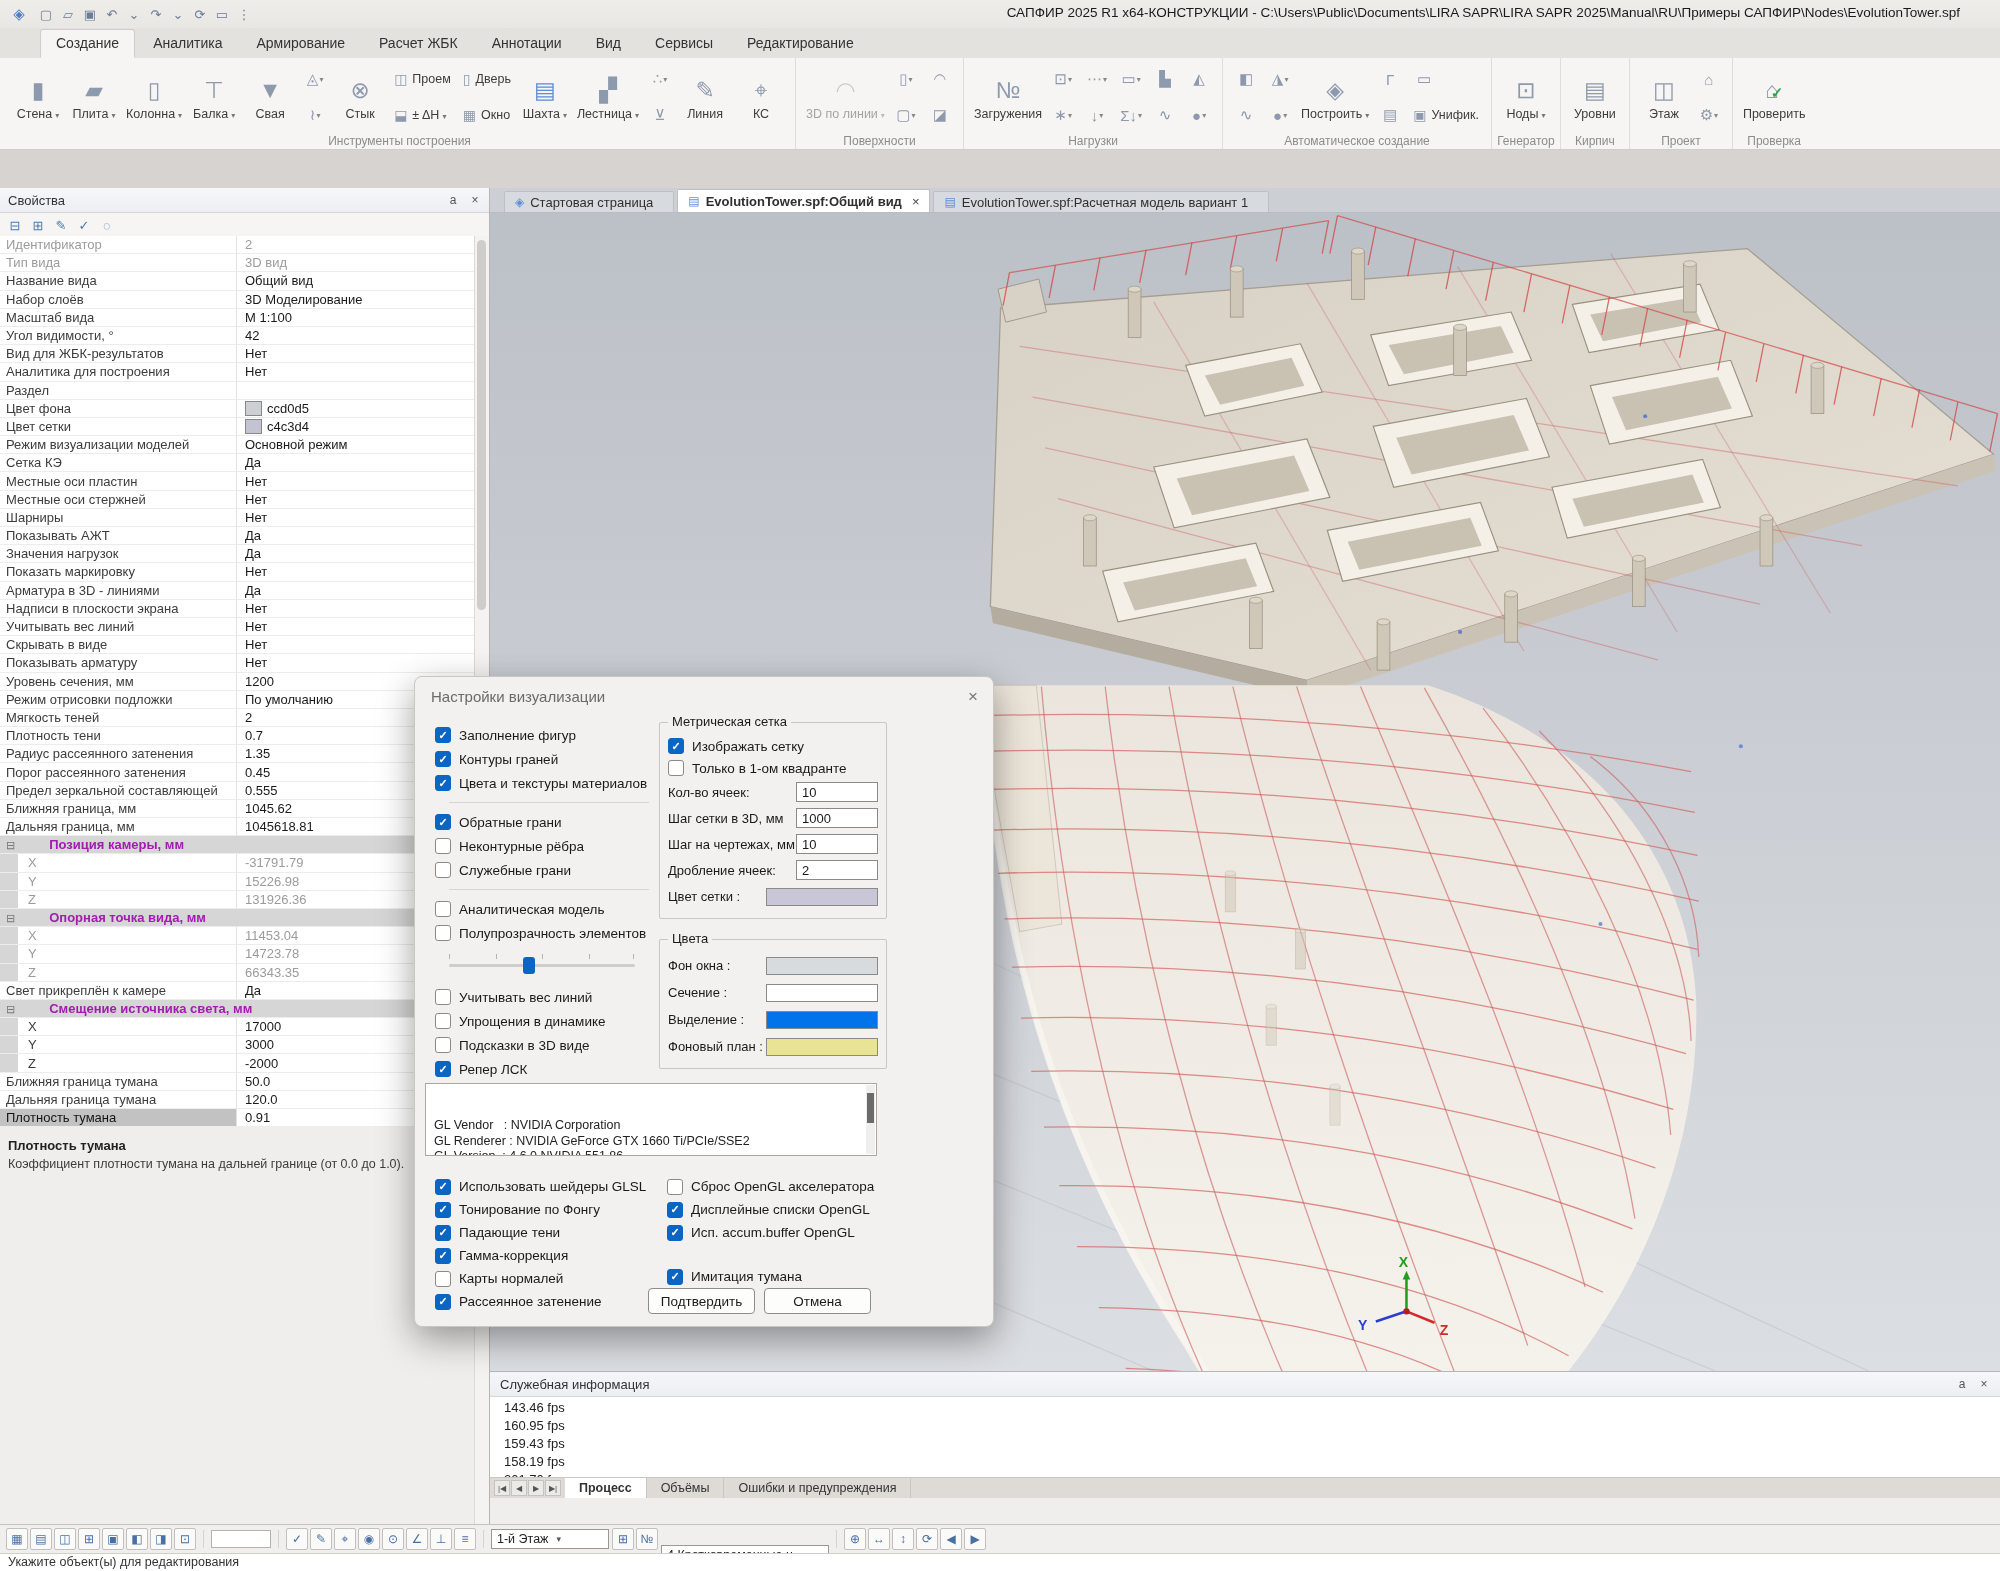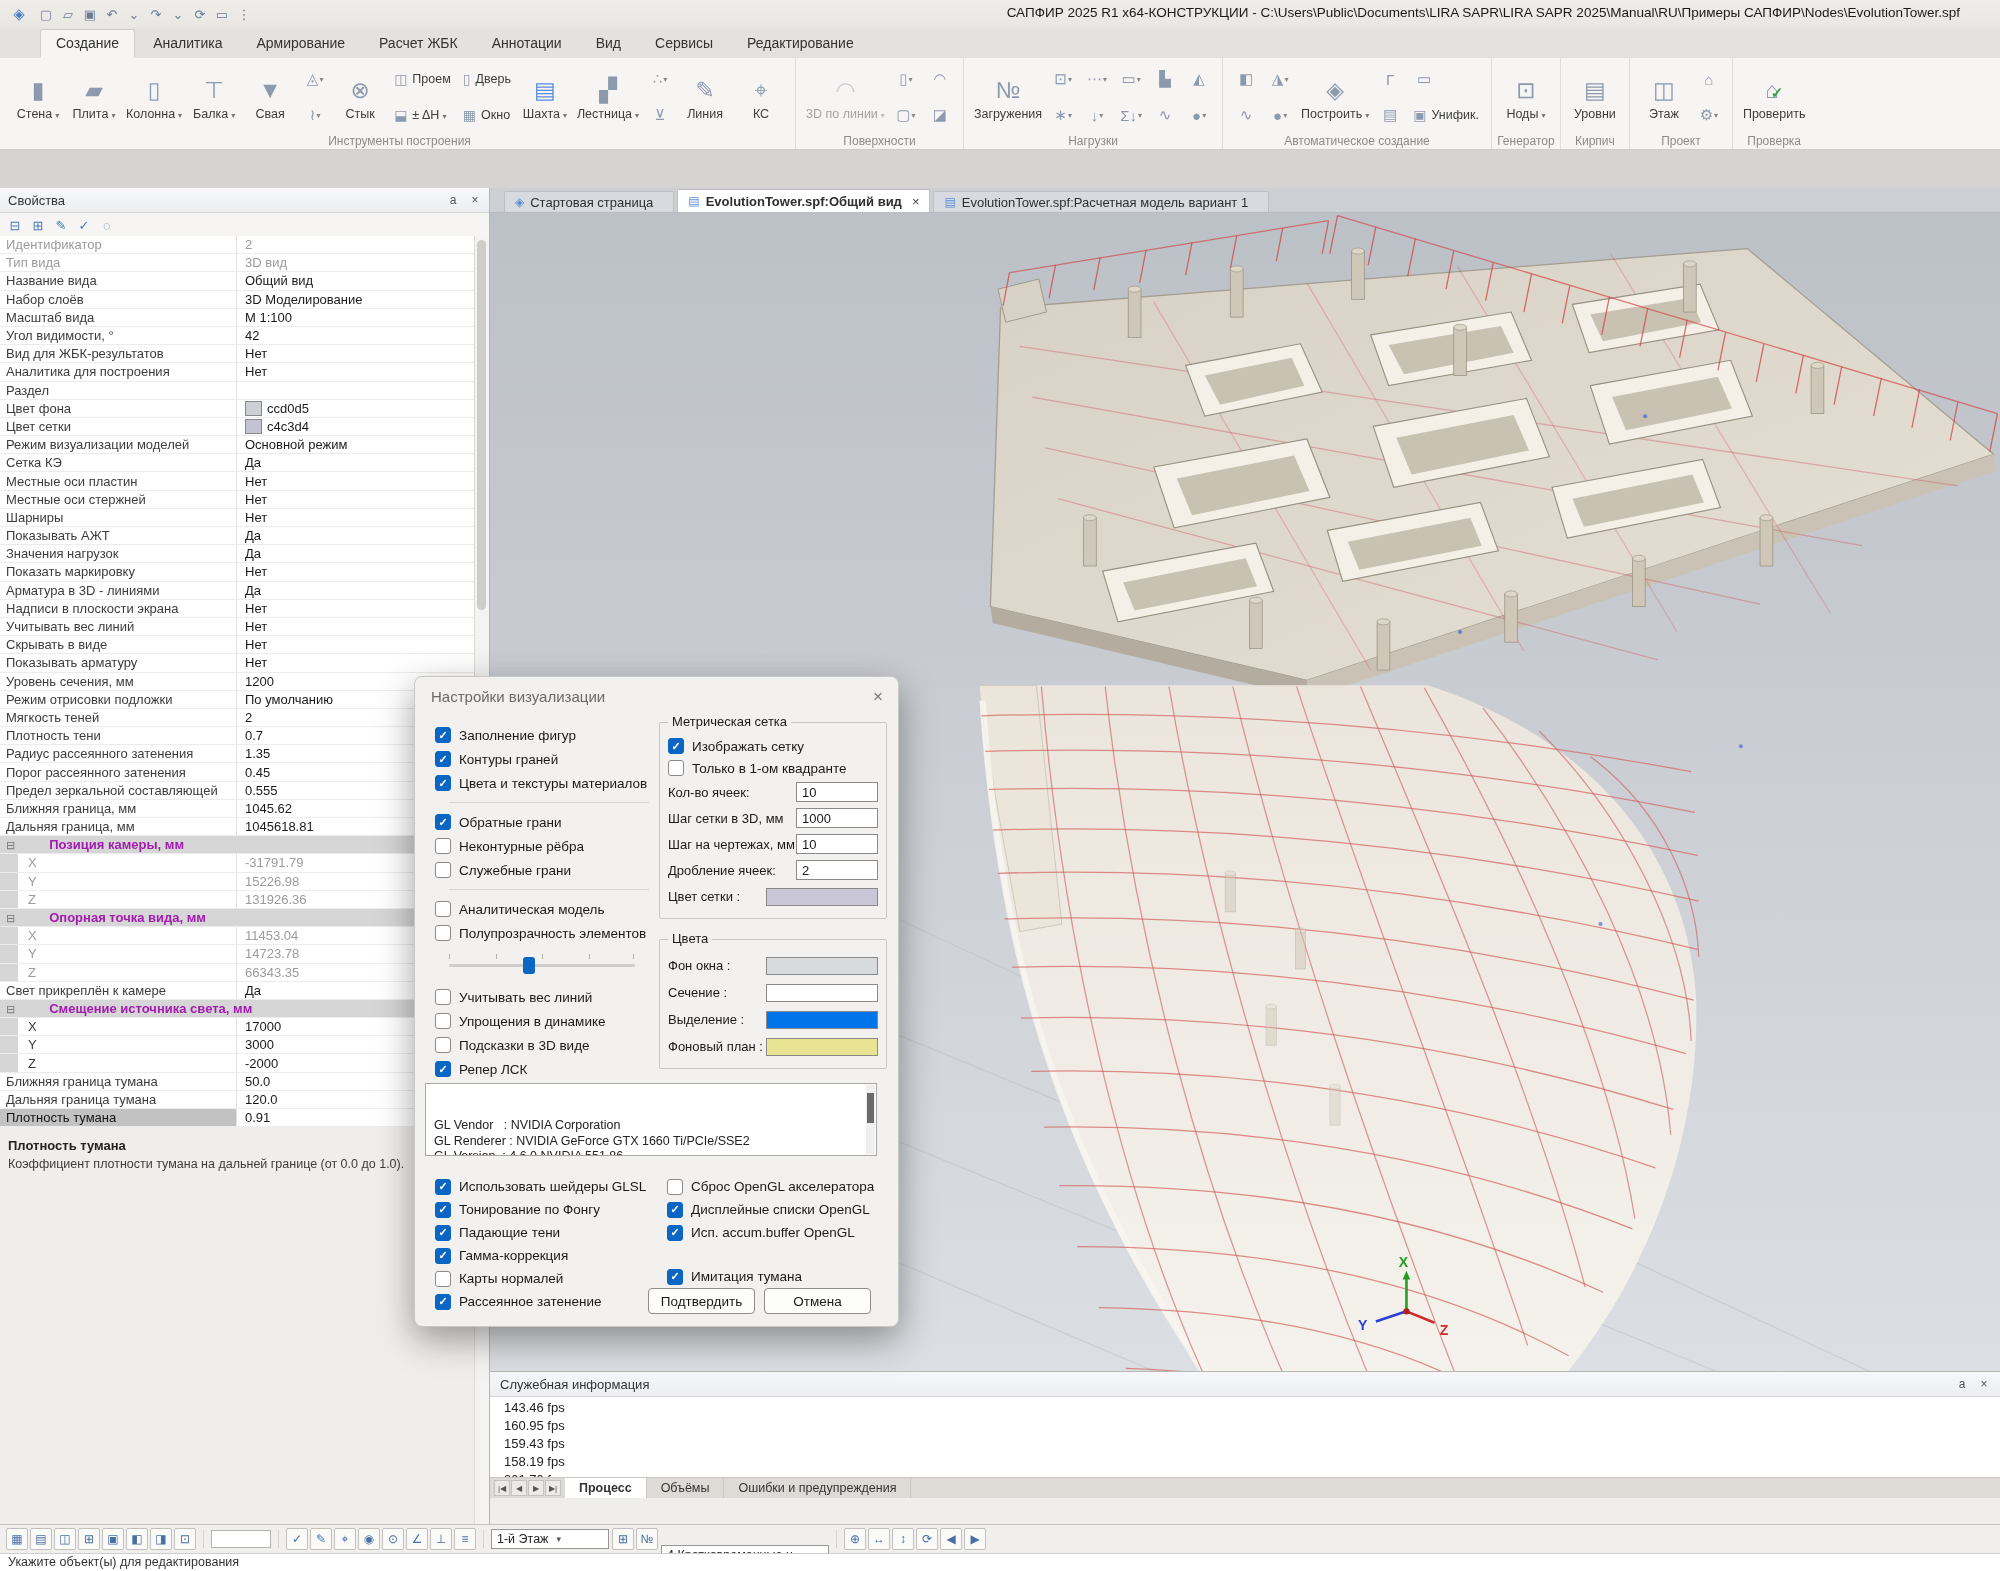--- a/index.html
+++ b/index.html
@@ -87,21 +87,21 @@
   .sbtn{width:20px;height:20px;border:1px solid #c2c0bd;background:#fafaf9;display:flex;align-items:center;justify-content:center;
     color:#4a6fa5;font-size:12px;border-radius:2px;flex:none;}
   .sbsep{width:1px;height:18px;background:#d5d3d0;margin:0 4px;flex:none;}
   .scombo{height:20px;background:#fff;border:1px solid #9a9894;display:flex;align-items:center;padding:0 5px;gap:8px;
     font-size:12.5px;color:#222;white-space:nowrap;overflow:hidden;box-sizing:border-box;}
   .scombo::after{content:"▾";font-size:9px;color:#555;}
   .sinput{width:60px;height:18px;background:#fff;border:1px solid #b5b3b0;box-sizing:border-box;font-size:12px;padding:0 3px;}
   .statusline{position:absolute;left:0;top:1553px;width:2000px;height:18px;background:#ffffff;border-top:1px solid #d0cecb;
     font-size:12.5px;color:#333;padding:1px 8px;box-sizing:border-box;}
   
-  .dialog{position:absolute;left:414px;top:676px;width:485px;height:651px;background:#f3f1ef;border:1px solid #c9c7c4;
+  .dialog{position:absolute;left:414px;top:676px;width:580px;height:651px;background:#f3f1ef;border:1px solid #c9c7c4;
     border-radius:8px;box-shadow:0 12px 36px rgba(0,0,0,.38);z-index:50;box-sizing:border-box;}
   .dtitle{padding:11px 16px;font-size:15px;color:#6a6a6a;}
   .dclose{position:absolute;right:15px;top:10px;font-size:17px;color:#777;}
   .dleft{position:absolute;left:20px;top:46px;width:215px;}
   .chk{display:flex;align-items:center;gap:8px;height:24px;}
   .chk .box{width:16px;height:16px;border-radius:3px;border:1px solid #8a8a8a;background:#fff;box-sizing:border-box;
     display:flex;align-items:center;justify-content:center;flex:none;}
   .chk.checked .box{background:#0a66c2;border-color:#0a66c2;}
   .chk.checked .box::after{content:"✓";color:#fff;font-size:11px;font-weight:bold;}
   .chk .clabel{font-size:13.5px;color:#1a1a1a;white-space:nowrap;}

